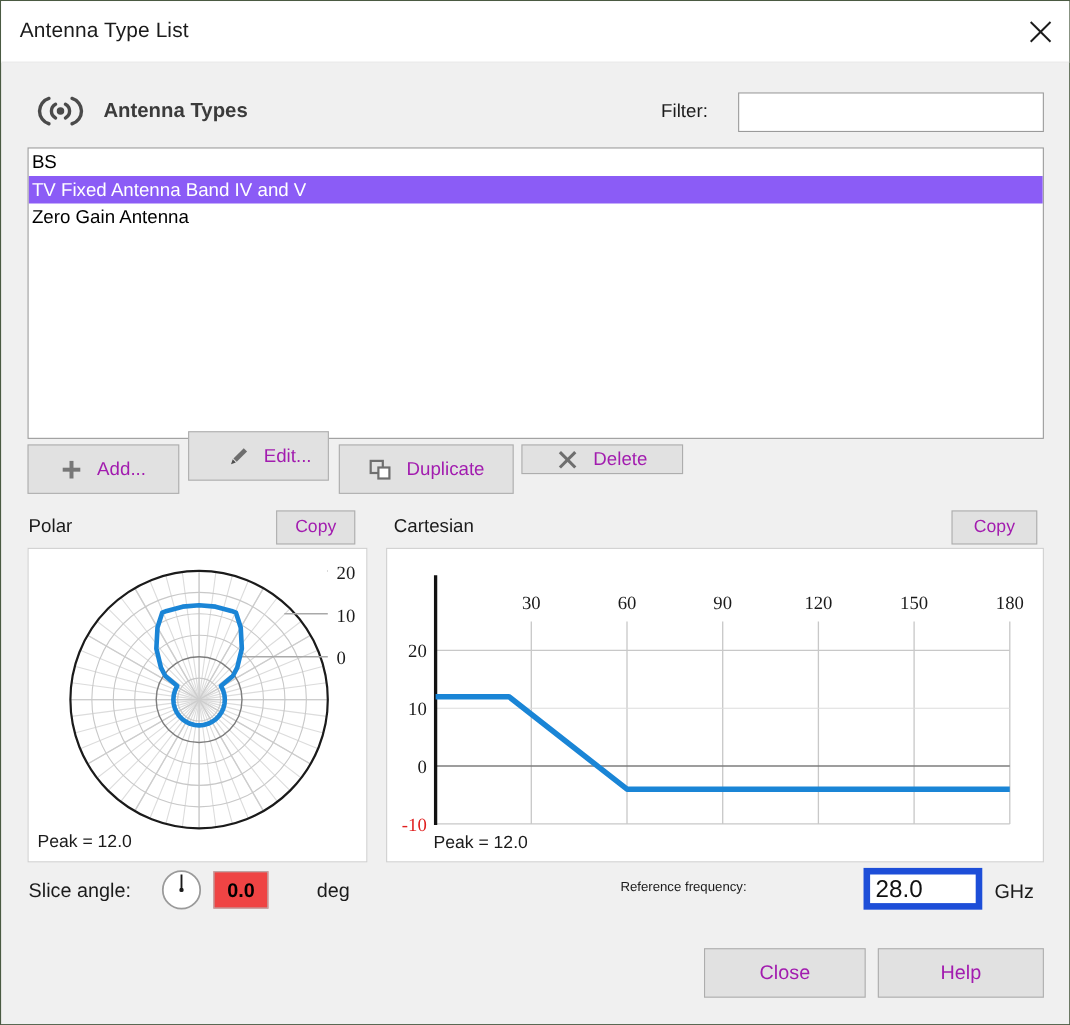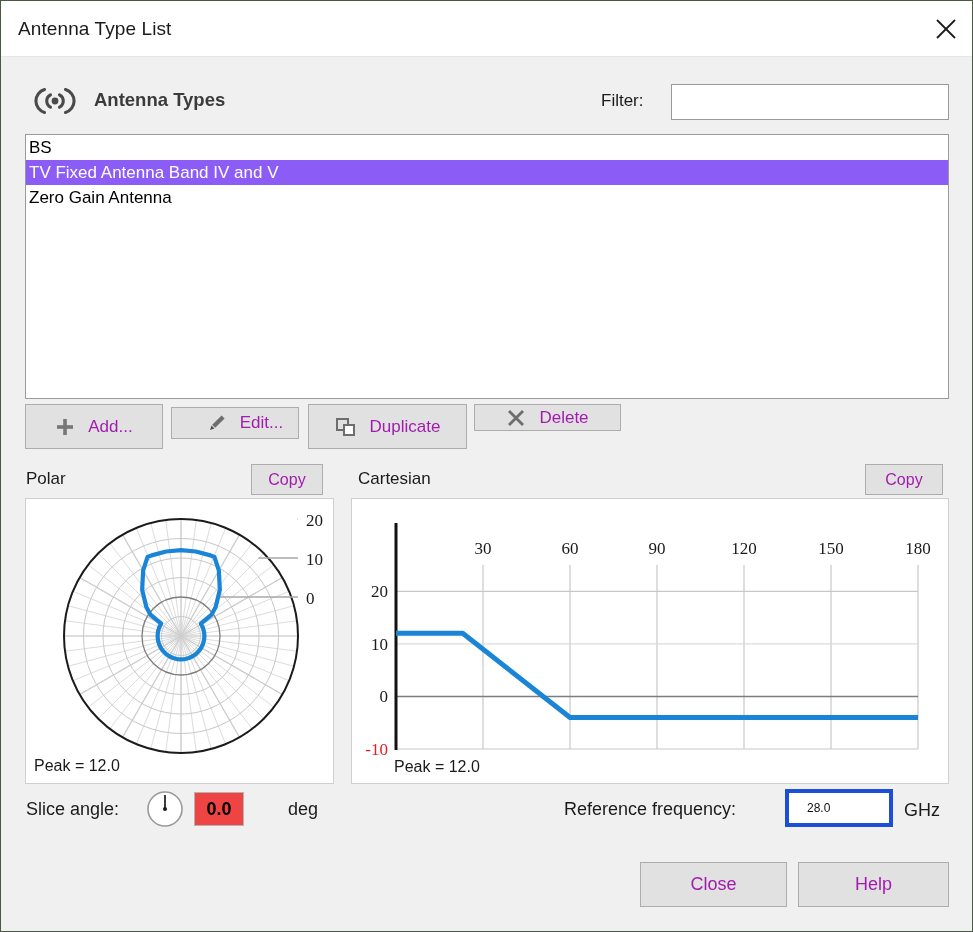--- a/index.html
+++ b/index.html
@@ -98,21 +98,21 @@
     display: flex; align-items: center; justify-content: center;
     font-size: 17px; color: #a21caf;
     cursor: pointer;
     user-select: none;
   }
   .btn .bicon {
     display: inline-flex; align-items: center; justify-content: center;
     margin-right: 13px;
   }
   #btn-add    { left: 24px;  top: 403px; width: 138px; height: 45px; }
-  #btn-edit   { left: 170px; top: 406px; width: 128px; height: 32px; padding-left: 20px; }
+  #btn-edit   { left: 170px; top: 391px; width: 128px; height: 45px; padding-left: 20px; }
   #btn-dup    { left: 307px; top: 403px; width: 159px; height: 45px; }
   #btn-del    { left: 473px; top: 403px; width: 147px; height: 27px; }
 
   
   #polar-label {
     position: absolute; left: 25px; top: 468px;
     font-size: 17px; color: #1b1b1b;
   }
   #cart-label {
     position: absolute; left: 357px; top: 468px;
@@ -165,31 +165,31 @@
     border: 1px solid #b4b4b4;
     display: flex; align-items: center; justify-content: center;
     font-size: 18px; font-weight: bold; color: #000;
   }
   #slice-unit {
     position: absolute; left: 287px; top: 798px;
     font-size: 18px; color: #1b1b1b;
   }
   #ref-label {
     position: absolute; left: 563px; top: 798px;
-    font-size: 18px; color: #1b1b1b;
+    font-size: 12px; color: #1b1b1b;
   }
   #ref-input {
     position: absolute; left: 784px; top: 788px;
     width: 108px; height: 38px;
     box-sizing: border-box;
-    border: 4px solid #1d4ed8;
+    border: 6px solid #1d4ed8;
     background: #ffffff;
     font-family: "Liberation Sans", sans-serif;
-    font-size: 12px;
-    padding: 0 18px;
+    font-size: 22px;
+    padding: 0 5px;
     color: #111;
     outline: none;
   }
   #ref-unit {
     position: absolute; left: 903px; top: 799px;
     font-size: 18px; color: #1b1b1b; text-align: center;
   }
 
   
   #btn-close  { left: 639px; top: 861px; width: 147px; height: 45px; font-size: 18px; }

